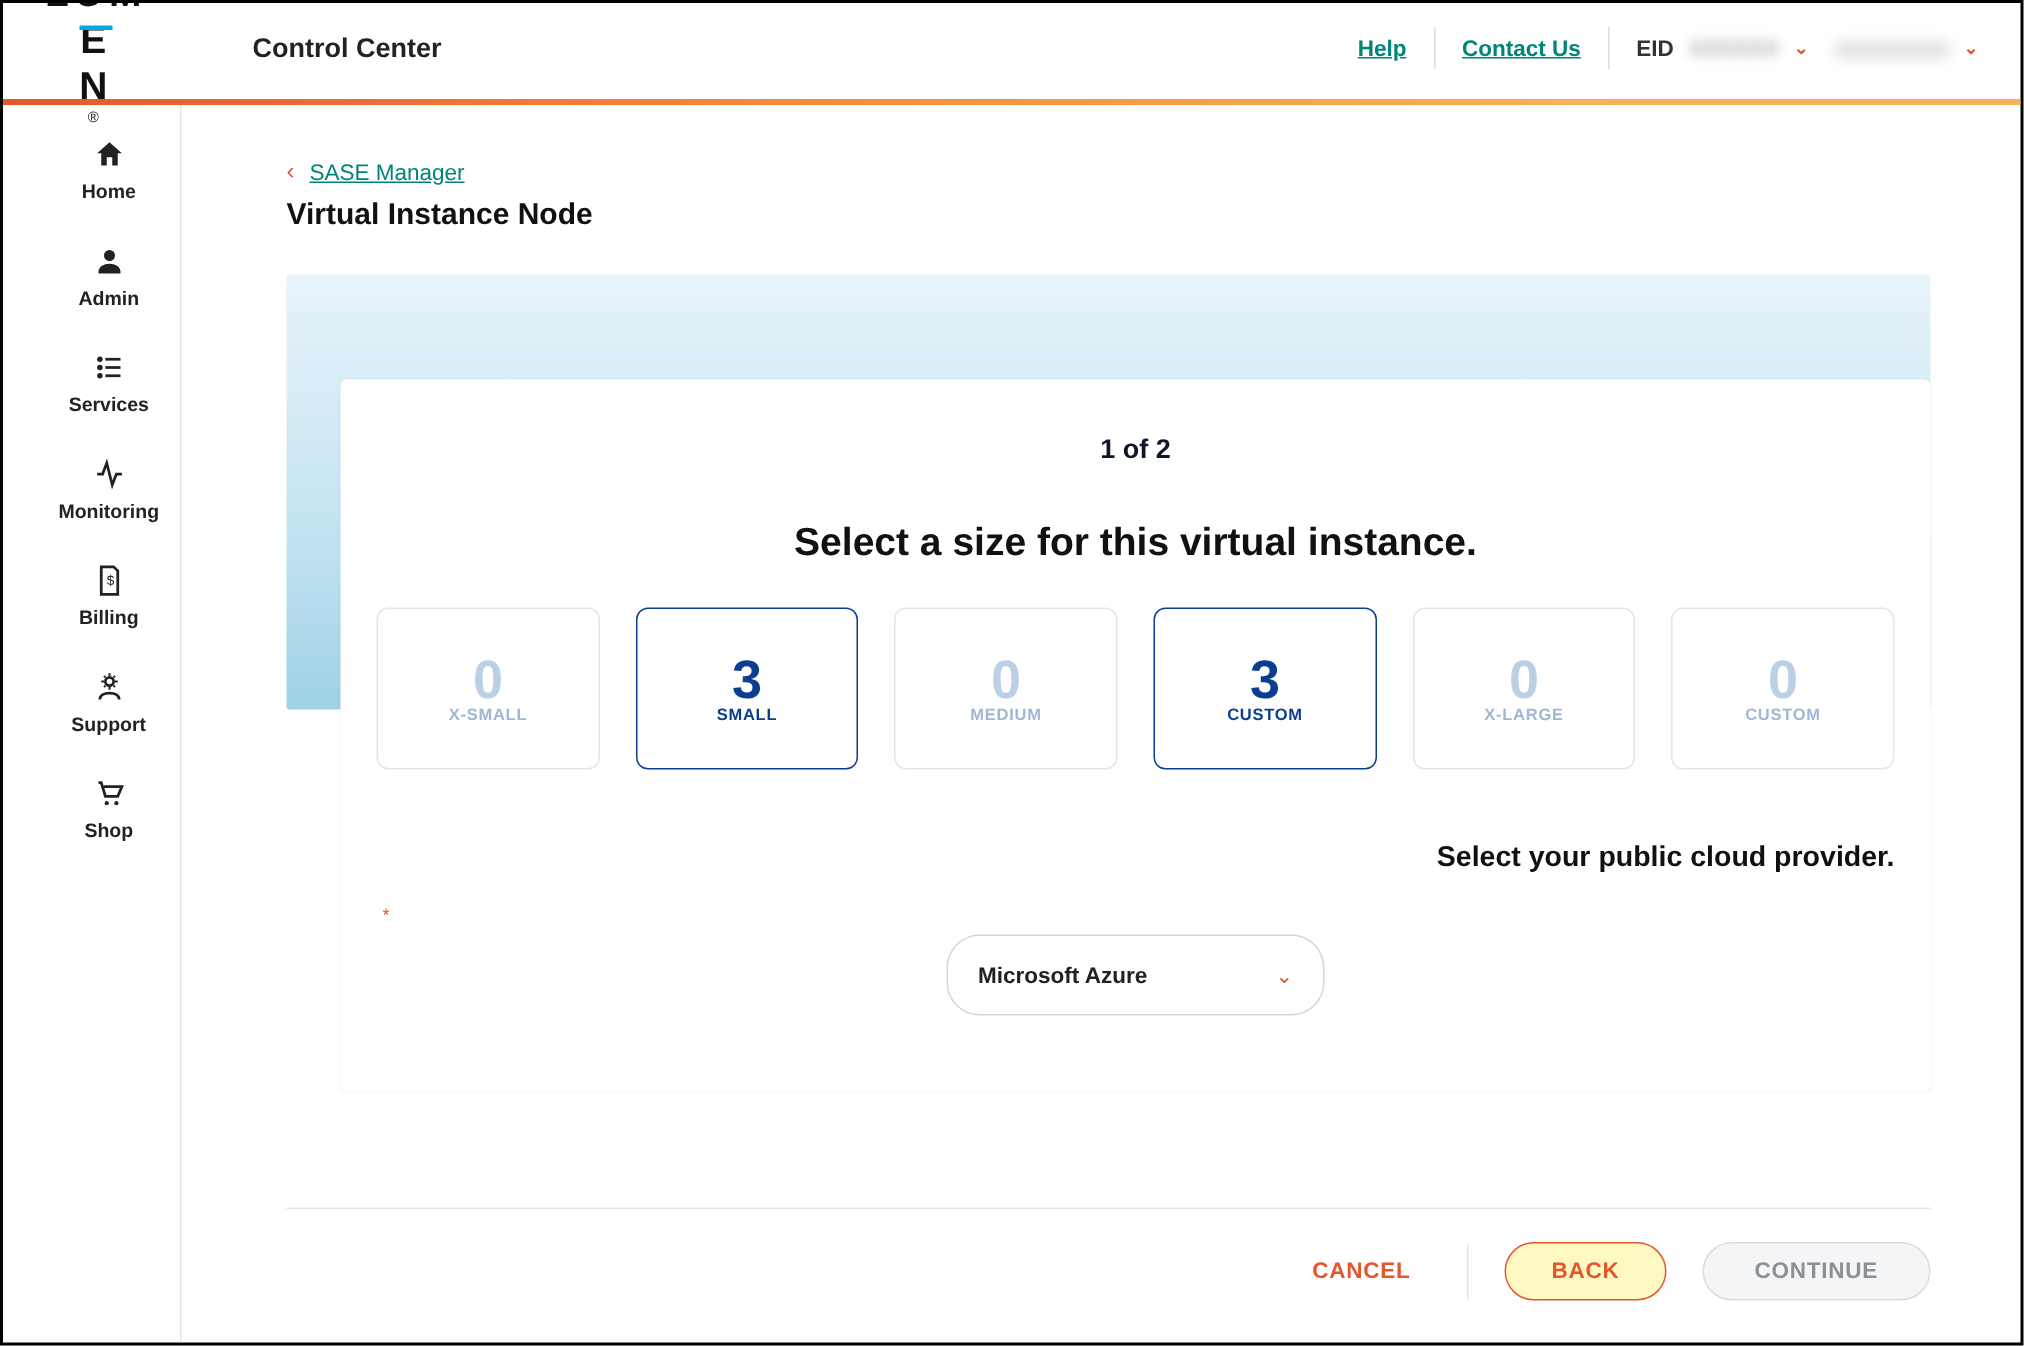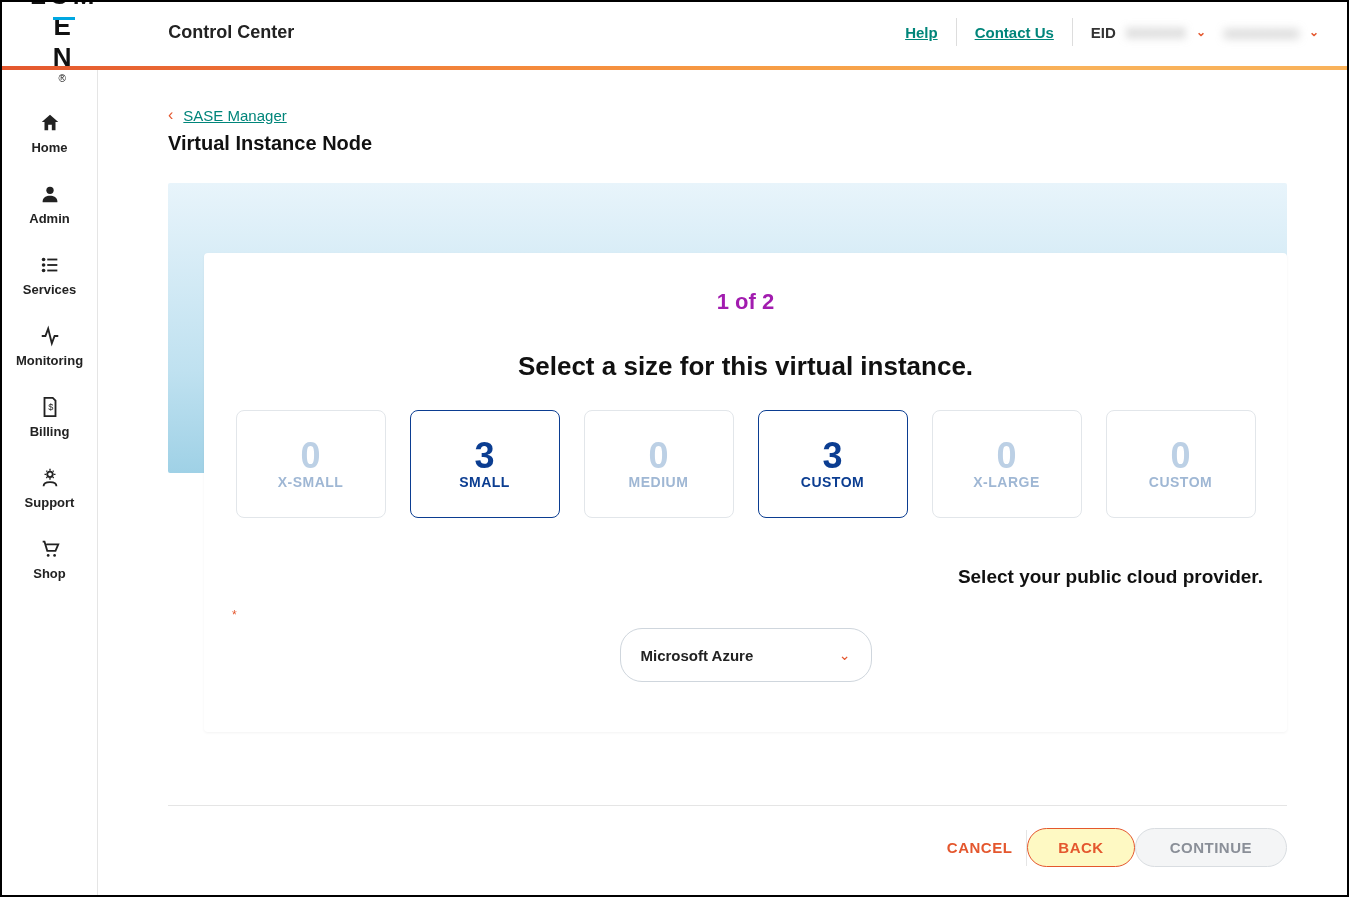--- a/index.html
+++ b/index.html
@@ -12,47 +12,47 @@
 .app-title { margin-left: 70px; font-size: 18px; font-weight: 700; color: #222; }
 .topbar-right { margin-left: auto; display: flex; align-items: center; gap: 18px; font-size: 15px; justify-content: space-between; }
 .topbar-link { color: #00857a; font-weight: 700; text-decoration: underline; cursor: pointer; }
 .vsep { width: 1px; height: 28px; background: #ddd; }
 .eid-block { display: flex; align-items: center; gap: 10px; color: #333; font-weight: 700; }
 .blur-text { filter: blur(4px); color: #888; font-weight: 400; }
 .blur-text2 { filter: blur(5px); color: #888; font-weight: 400; }
 .caret-down { color: #e4572e; font-size: 12px; }
 .gradient-bar { height: 4px; background: linear-gradient(90deg, #e4572e 0%, #f58b3c 40%, #f7a047 60%, #f9b25a 80%, #f9b25a 100%); }
 .layout { display: flex; height: calc(897px - 64px - 4px - 4px); }
-.sidebar { width: 96px; border-right: 1px solid #e5e5e5; padding-top: 28px; }
+.sidebar { width: 96px; border-right: 1px solid #e5e5e5; padding-top: 8px; margin-left: 23px; }
 .side-item { display: flex; flex-direction: column; align-items: center; gap: 6px; padding: 14px 0; cursor: pointer; color: #222; }
 .side-item svg { width: 22px; height: 22px; fill: #222; }
 .side-label { font-size: 13px; font-weight: 600; }
 .content { flex: 1; padding: 36px 60px 24px 70px; position: relative; overflow: hidden; }
 .breadcrumb { display: flex; align-items: center; gap: 10px; margin-bottom: 8px; }
 .bc-caret { color: #e4572e; font-size: 16px; }
 .bc-link { color: #00857a; text-decoration: underline; font-size: 15px; cursor: pointer; }
 .page-title { font-size: 20px; font-weight: 800; color: #111; margin-bottom: 28px; }
 .hero { position: relative; background: linear-gradient(180deg, #e8f4fb 0%, #bfe1f0 65%, #9fd1e6 100%); height: 290px; border-radius: 2px; }
 .card { position: absolute; top: 70px; left: 36px; right: 0; background: #fff; border-radius: 4px; box-shadow: 0 1px 3px rgba(0,0,0,0.05); padding: 36px 24px 50px; }
-.step-indicator { text-align: center; color: #a21caf; font-size: 22px; font-weight: 600; margin-bottom: 36px; }
+.step-indicator { text-align: center; color: #0f172a; font-size: 18px; font-weight: 600; margin-bottom: 36px; }
 .card-heading { text-align: center; font-size: 26px; font-weight: 800; color: #111; margin-bottom: 28px; }
 .size-row { display: flex; justify-content: center; gap: 24px; margin-bottom: 48px; }
 .size-box { width: 150px; height: 108px; border: 1px solid #e2e6ea; border-radius: 8px; display: flex; flex-direction: column; align-items: center; justify-content: center; cursor: pointer; }
 .size-box.selected { border: 1.5px solid #0b3d91; }
 .size-num { font-size: 36px; font-weight: 800; color: #bcd0e5; line-height: 1; }
 .size-num.active { color: #0b3d91; }
-.size-label { font-size: 14px; font-weight: 800; color: #9fb7d4; margin-top: 0; letter-spacing: 0.5px; }
+.size-label { font-size: 11px; font-weight: 800; color: #9fb7d4; margin-top: 0; letter-spacing: 0.5px; }
 .size-label.active { color: #0b3d91; }
 .card-heading2 { text-align: right; font-size: 19px; font-weight: 800; color: #111; margin-bottom: 20px; }
 .required-star { color: #e4572e; font-size: 12px; text-align: left; padding-left: 4px; margin-bottom: 6px; }
 .select-wrap { display: flex; justify-content: center; }
 .select-box { width: 252px; height: 54px; border: 1px solid #cfd6dd; border-radius: 22px; display: flex; align-items: center; padding: 0 20px; cursor: pointer; justify-content: space-between; }
 .select-box span:first-child { font-size: 15px; font-weight: 700; color: #222; }
 .select-caret { color: #e4572e; font-size: 14px; }
-.footer-bar { position: absolute; bottom: 28px; left: 70px; right: 60px; border-top: 1px solid #e5e5e5; padding-top: 22px; display: flex; justify-content: flex-end; align-items: center; gap: 0; }
+.footer-bar { position: absolute; bottom: 28px; left: 70px; right: 60px; border-top: 1px solid #e5e5e5; padding-top: 22px; display: flex; justify-content: flex-end; align-items: center; gap: 24px; }
 .btn-text { color: #e4572e; font-weight: 800; font-size: 15px; letter-spacing: 0.5px; cursor: pointer; padding: 10px 14px; }
 .btn-outline { border: 1.5px solid #e4572e; color: #e4572e; background: #fef9c3; font-weight: 800; font-size: 15px; letter-spacing: 0.5px; border-radius: 22px; padding: 10px 30px; cursor: pointer; }
 .btn-disabled { border: 1px solid #d9dde1; background: #f4f5f6; color: #8a8f98; font-weight: 800; font-size: 15px; letter-spacing: 0.5px; border-radius: 22px; padding: 10px 34px; cursor: not-allowed; }
 .vsep2 { width: 1px; height: 36px; background: #e5e5e5; }
 </style>
 </head>
 <body>
 
 <div class="topbar">
   <div class="topbar-inner">

